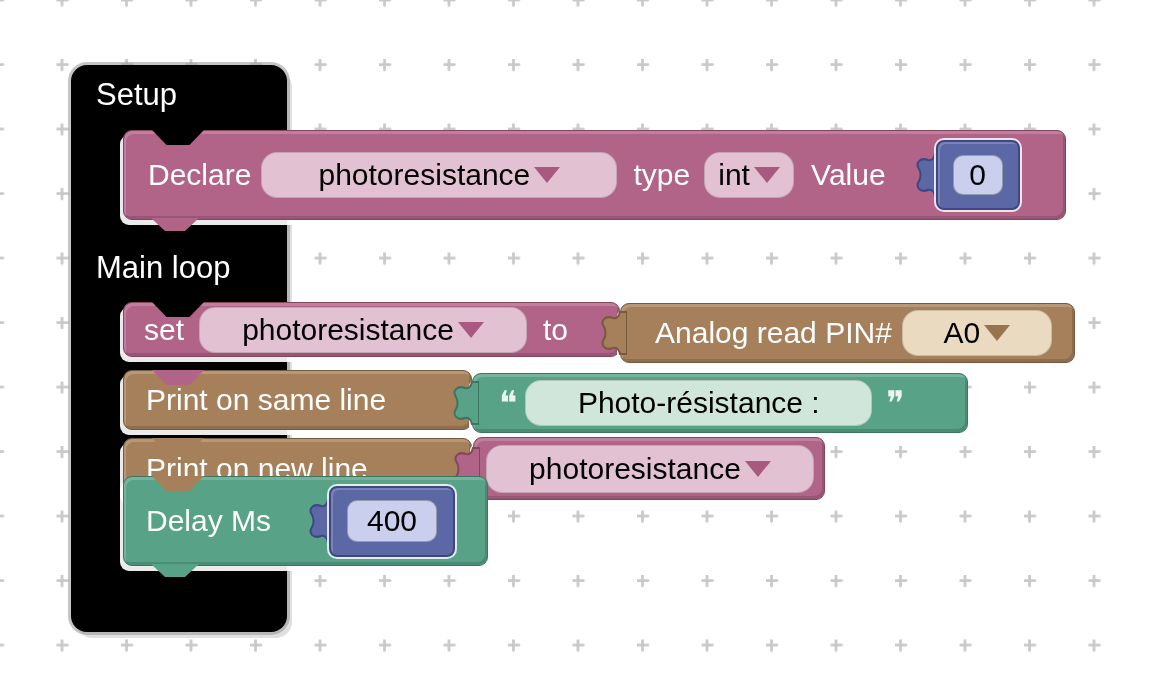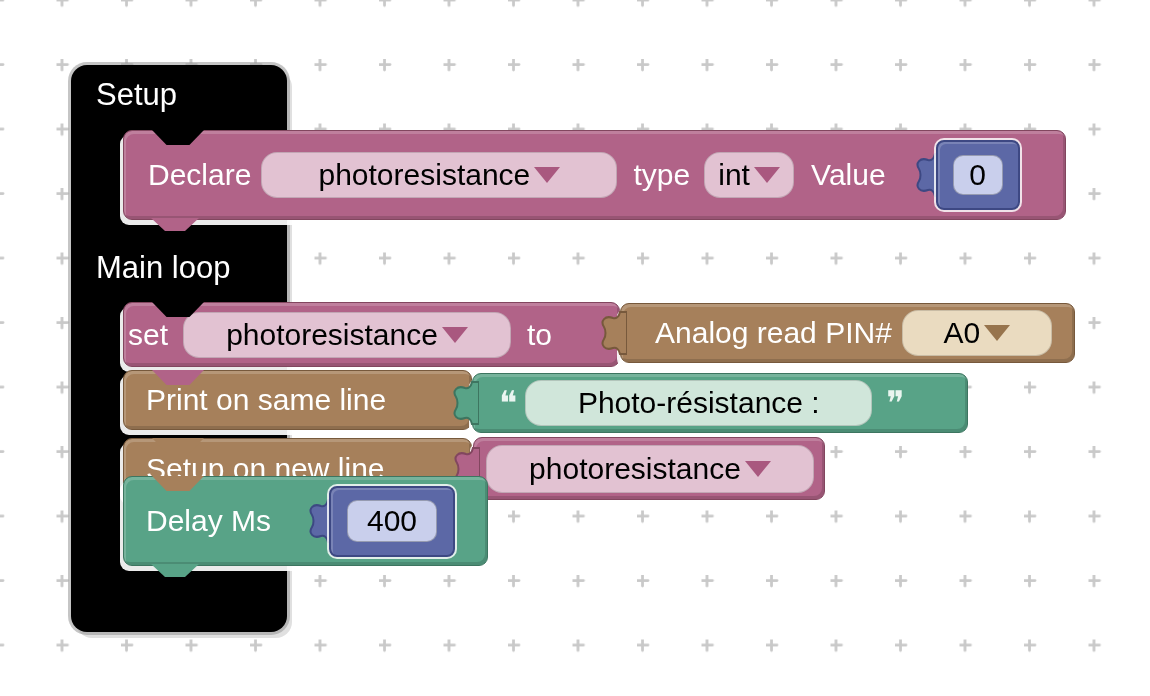--- a/index.html
+++ b/index.html
@@ -50,21 +50,21 @@
     box-shadow:0 0 0 2px rgba(255,255,255,.82), inset 2px 2px 0 rgba(255,255,255,.18);}
   .num-field{background:#c9cfec;border:1.5px solid rgba(0,0,0,.25);border-radius:10px;
     color:#000;font-size:30px;line-height:1;display:flex;align-items:center;justify-content:center;}
 
   .knob{position:absolute;left:-20px;top:50%;transform:translateY(-50%);}
 
   .quote{font-size:34px;color:#eaf5f0;line-height:1;}
 
   
   #b-declare{left:123px;top:130px;width:943px;height:90px;padding-left:24px;box-sizing:border-box;}
-  #b-set    {left:123px;top:302px;width:497px;height:65px;padding-left:4px;box-sizing:border-box;}
+  #b-set    {left:123px;top:302px;width:497px;height:55px;padding-left:20px;box-sizing:border-box;}
   #b-analog {left:620px;top:303px;width:455px;height:60px;padding-left:34px;box-sizing:border-box;}
   #b-psame  {left:123px;top:370px;width:349px;height:60px;padding-left:22px;box-sizing:border-box;}
   #b-string {left:472px;top:373px;width:496px;height:60px;padding-left:26px;box-sizing:border-box;}
   #b-pnew   {left:123px;top:438px;width:349px;height:62px;padding-left:22px;box-sizing:border-box;}
   #b-varget {left:473px;top:437px;width:352px;height:63px;padding-left:12px;box-sizing:border-box;}
   #b-delay  {left:123px;top:476px;width:365px;height:90px;padding-left:22px;box-sizing:border-box;}
 </style>
 </head>
 <body>
 
@@ -140,21 +140,21 @@
     </svg>
     <span class="quote" style="margin-right:8px">❝</span>
     <div class="dd dd-green" style="width:347px;margin-right:14px">
       <span class="dd-text">Photo-résistance :</span>
     </div>
     <span class="quote">❞</span>
   </div>
 
   <div id="b-pnew" class="block brown">
     <div class="notch-top n-brown"></div>
-    <span class="block-label">Setup on new line</span>
+    <span class="block-label">Print on new line</span>
   </div>
 
   <div id="b-varget" class="block pink">
     <svg class="knob" width="26" height="46" viewBox="0 0 26 46">
       <path d="M26 2 v42 h-7 c-1-5-4-7-7-6 c-8 3-13-3-9-9 c2-3 2-9 0-12 c-4-6 1-12 9-9 c3 1 6-1 7-6 z" fill="#b16388" stroke="#82465f" stroke-width="2"></path>
     </svg>
     <div class="dd dd-pink" style="width:328px;height:48px">
       <span class="dd-text">photoresistance</span>
       <span class="arrow"></span>
     </div>

